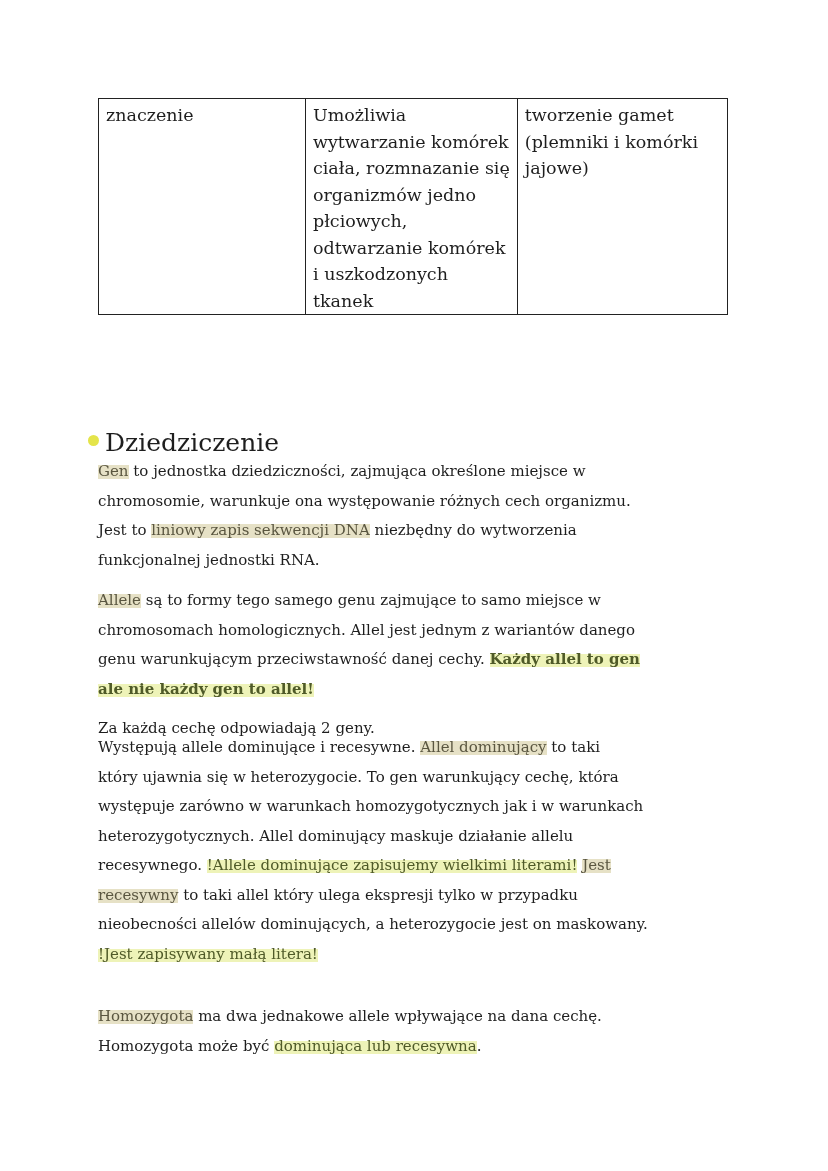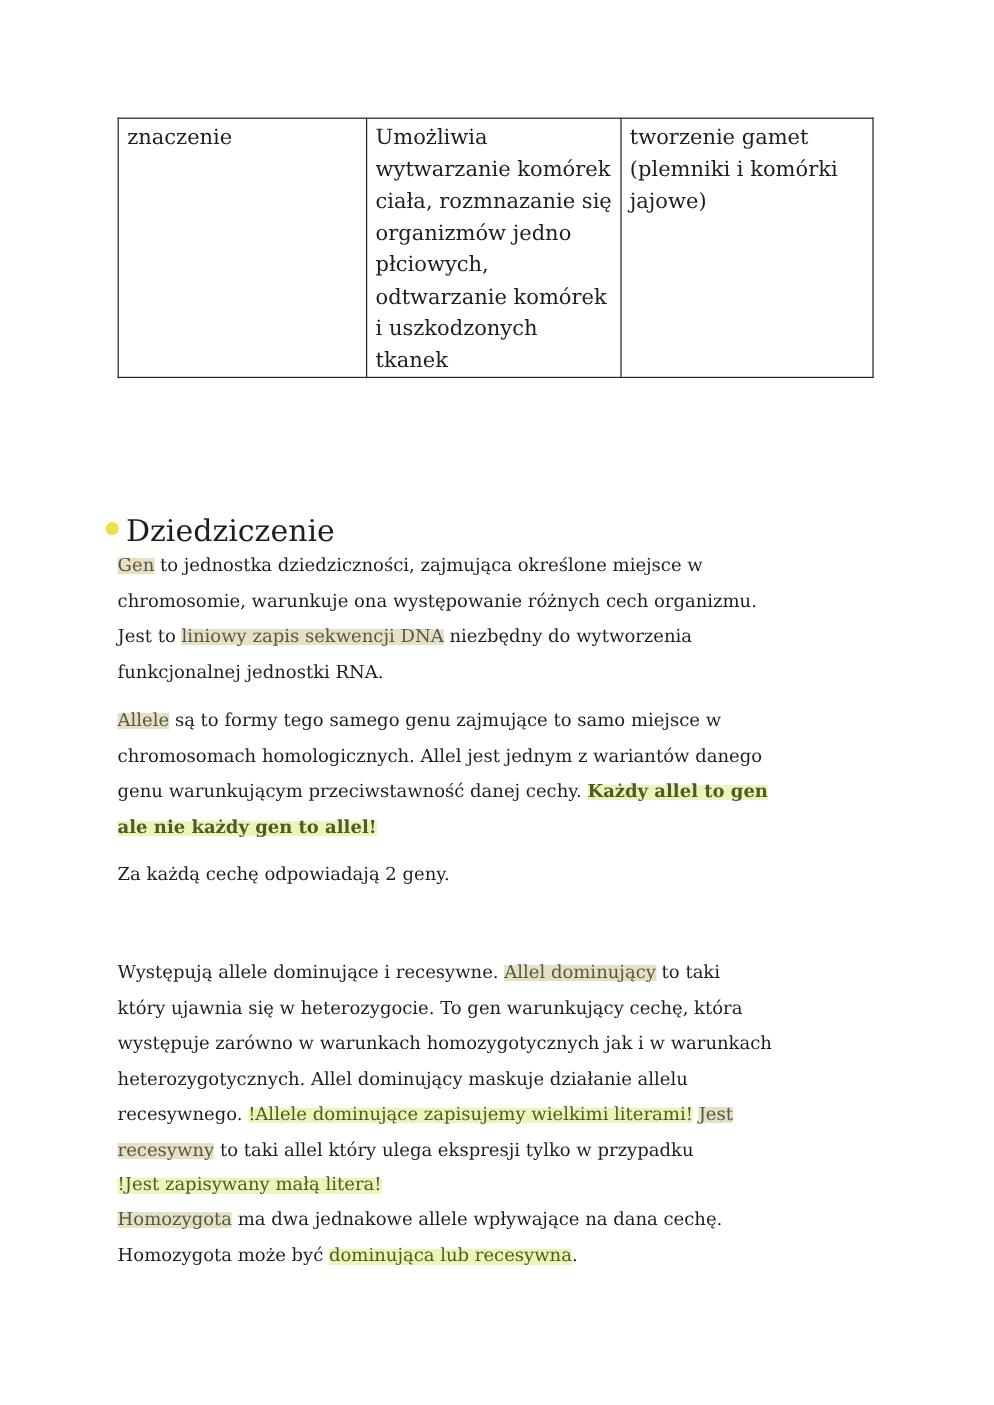--- a/index.html
+++ b/index.html
@@ -68,26 +68,27 @@
   <span class="ln"><span class="hl-tan">Allele</span><span> są to formy tego samego genu zajmujące to samo miejsce w</span></span>
   <span class="ln">chromosomach homologicznych. Allel jest jednym z wariantów danego</span>
   <span class="ln"><span>genu warunkującym przeciwstawność danej cechy. </span><span class="hl-lime bold">Każdy allel to gen</span></span>
   <span class="ln"><span class="hl-lime bold">ale nie każdy gen to allel!</span></span>
 </div>
 
 <div class="para" style="top:714px">
   <span class="ln">Za każdą cechę odpowiadają 2 geny.</span>
 </div>
 
-<div class="para" style="top:796px">
+<div class="para" style="top:733px">
   <span class="ln"><span>Występują allele dominujące i recesywne. </span><span class="hl-tan">Allel dominujący</span><span> to taki</span></span>
   <span class="ln">który ujawnia się w heterozygocie. To gen warunkujący cechę, która</span>
   <span class="ln">występuje zarówno w warunkach homozygotycznych jak i w warunkach</span>
   <span class="ln">heterozygotycznych. Allel dominujący maskuje działanie allelu</span>
   <span class="ln"><span>recesywnego. </span><span class="hl-lime">!Allele dominujące zapisujemy wielkimi literami!</span><span> </span><span class="hl-tan">Jest</span></span>
   <span class="ln"><span class="hl-tan">recesywny</span><span> to taki allel który ulega ekspresji tylko w przypadku</span></span>
+  <span class="ln">nieobecności allelów dominujących, a heterozygocie jest on maskowany.</span>
   <span class="ln"><span class="hl-lime">!Jest zapisywany małą litera!</span></span>
 </div>
 
 <div class="para" style="top:1002px">
   <span class="ln"><span class="hl-tan">Homozygota</span><span> ma dwa jednakowe allele wpływające na dana cechę.</span></span>
   <span class="ln"><span>Homozygota może być </span><span class="hl-lime">dominująca lub recesywna</span><span>.</span></span>
 </div>
 
 </body></html>

